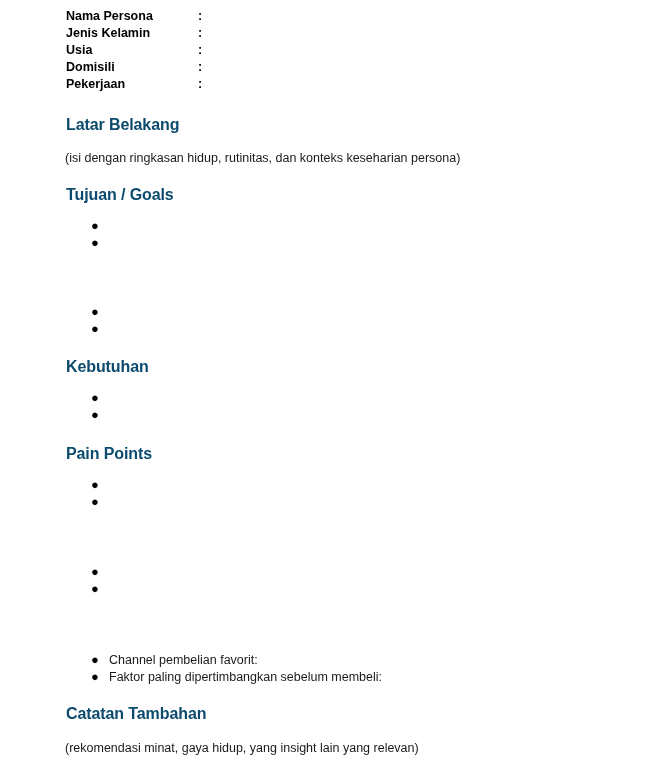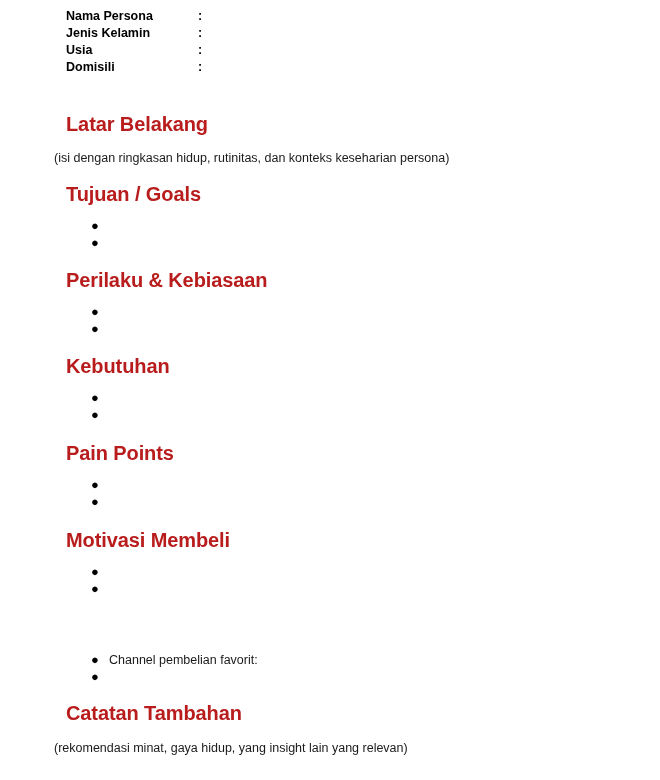--- a/index.html
+++ b/index.html
@@ -47,32 +47,32 @@
     width: 18px;
   }
   .fields td.value {
     font-weight: bold;
   }
 
   
   .section-heading {
     position: absolute;
     left: 45px;
-    font-size: 20px;
+    font-size: 16px;
     font-weight: bold;
     line-height: 19px;
     letter-spacing: -0.1px;
     white-space: nowrap;
-    color: #b91c1c;
+    color: #0c4a6e;
   }
 
   
   .para {
     position: absolute;
-    left: 33px;
+    left: 44px;
     font-size: 12.5px;
     font-weight: normal;
     line-height: 16px;
     white-space: nowrap;
     color: #1a1a1a;
   }
 
   
   .bullets {
     position: absolute;
@@ -129,39 +129,43 @@
     <tr>
       <td class="label">Usia</td>
       <td class="colon">:</td>
       <td class="value"></td>
     </tr>
     <tr>
       <td class="label">Domisili</td>
       <td class="colon">:</td>
       <td class="value"></td>
     </tr>
+    <tr>
+      <td class="label">Pekerjaan</td>
+      <td class="colon">:</td>
+      <td class="value"></td>
+    </tr>
   </tbody>
     </table>
 
   <div class="section-heading" style="top:115px;">Latar Belakang</div>
   <div class="para" style="top:150px;">(isi dengan ringkasan hidup, rutinitas, dan konteks keseharian persona)</div>
 
   <div class="section-heading" style="top:185px;">Tujuan / Goals</div>
   <ul class="bullets empty" style="top:218px;">
     <li>
       <span class="dot">●</span>
       <span class="btext"></span>
     </li>
     <li>
       <span class="dot">●</span>
       <span class="btext"></span>
     </li>
   </ul>
 
-  <div class="section-heading" style="top:271px;">Perilaku &amp; Kebiasaan</div>
   <ul class="bullets empty" style="top:304px;">
     <li>
       <span class="dot">●</span>
       <span class="btext"></span>
     </li>
     <li>
       <span class="dot">●</span>
       <span class="btext"></span>
     </li>
   </ul>
@@ -183,38 +187,38 @@
     <li>
       <span class="dot">●</span>
       <span class="btext"></span>
     </li>
     <li>
       <span class="dot">●</span>
       <span class="btext"></span>
     </li>
   </ul>
 
-  <div class="section-heading" style="top:531px;">Motivasi Membeli</div>
   <ul class="bullets empty" style="top:564px;">
     <li>
       <span class="dot">●</span>
       <span class="btext"></span>
     </li>
     <li>
       <span class="dot">●</span>
       <span class="btext"></span>
     </li>
   </ul>
 
   <ul class="bullets" style="top:652px;">
     <li>
       <span class="dot">●</span>
       <span class="btext">Channel pembelian favorit:</span>
     </li>
     <li>
       <span class="dot">●</span>
+      <span class="btext">Faktor paling dipertimbangkan sebelum membeli:</span>
     </li>
   </ul>
 
   <div class="section-heading" style="top:704px;">Catatan Tambahan</div>
   <div class="para" style="top:740px;">(rekomendasi minat, gaya hidup, yang insight lain yang relevan)</div>
 
 </div>
 
 </body></html>

